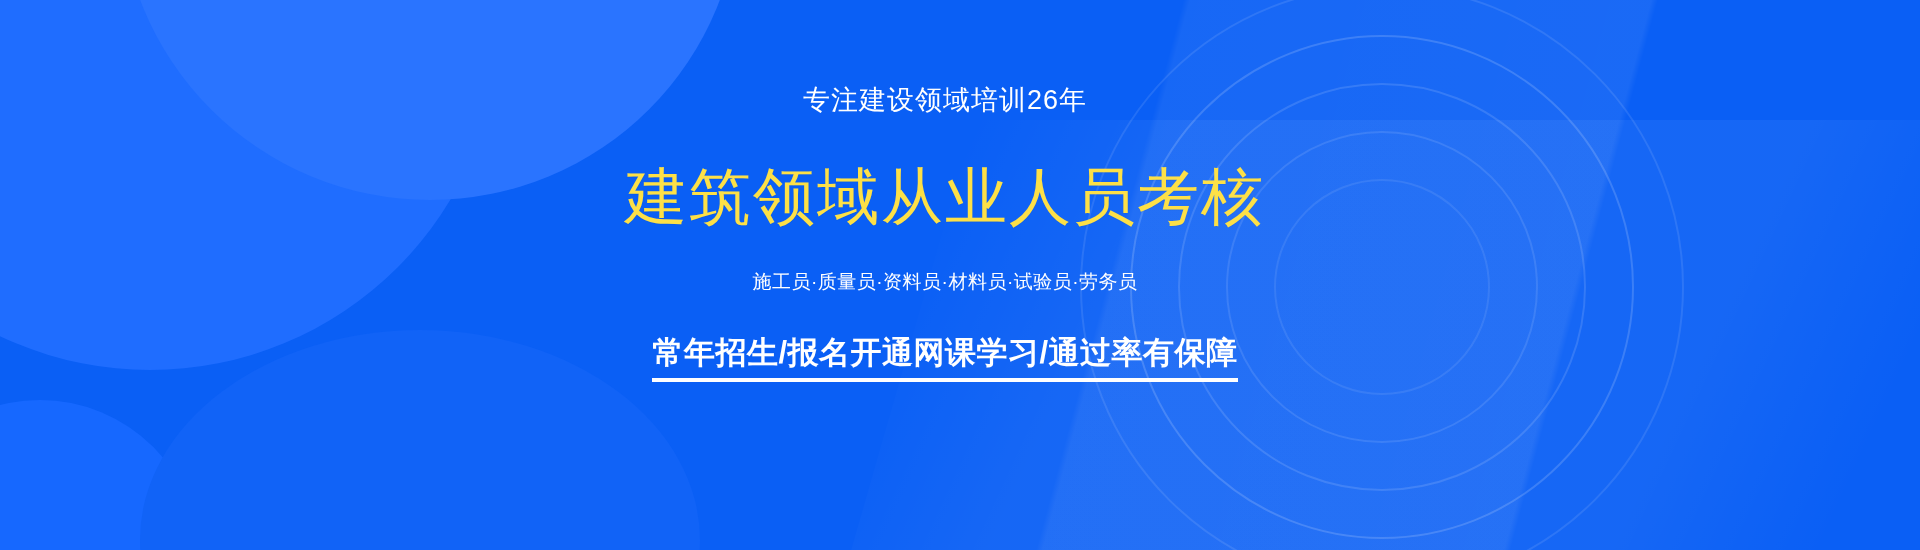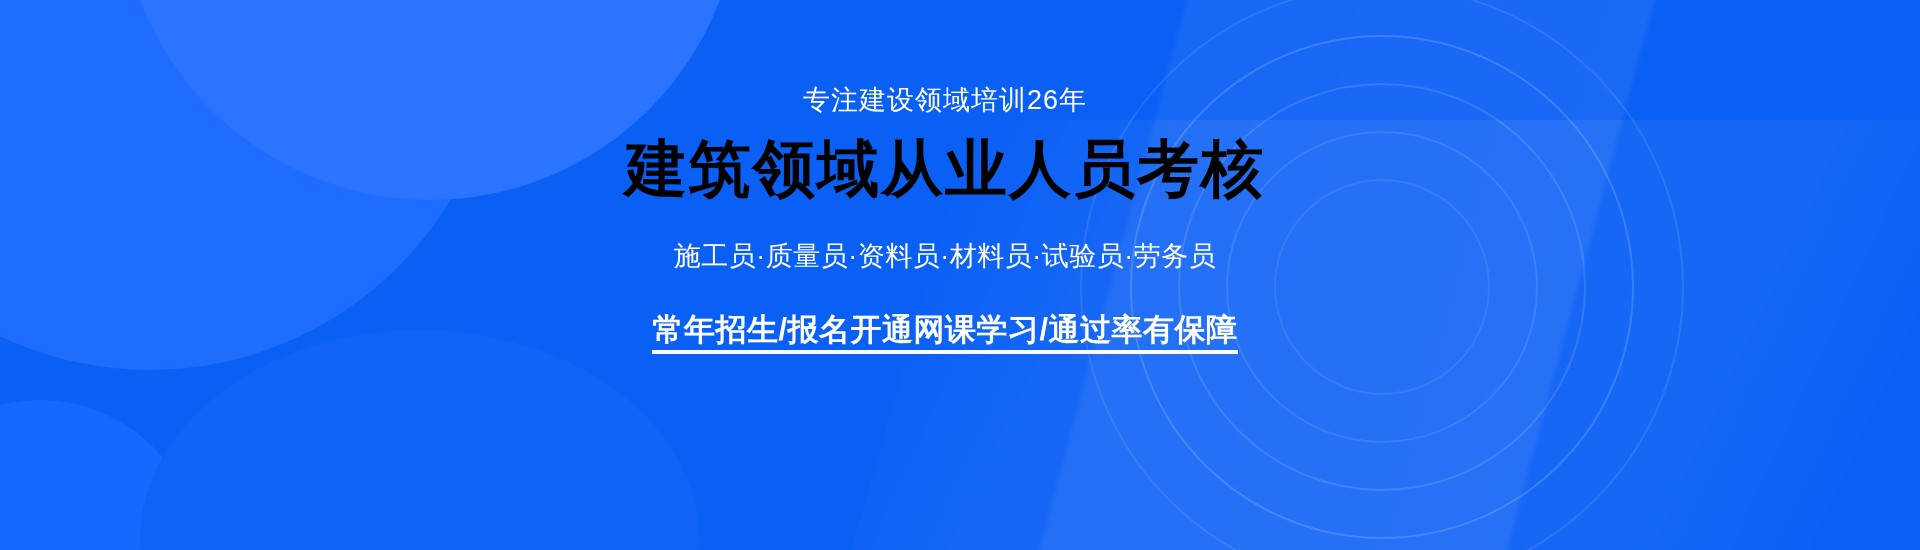--- a/index.html
+++ b/index.html
@@ -98,61 +98,63 @@
     padding-top:84px;
     box-sizing:border-box;
   }
   .inner{
     width:1150px;
     margin-left:-30px;
     display:flex;
     flex-direction:column;
     align-items:center;
     text-align:center;
+    gap:16px;
   }
 
   .eyebrow{
     color:#ffffff;
     font-size:27px;
     font-weight:400;
     letter-spacing:1px;
     line-height:1.2;
     margin:0 0 16px 0;
     white-space:nowrap;
   }
 
   .headline{
-    color:#000000;
+    color:#fde047;
     font-size:62px;
-    font-weight:700;
+    font-weight:400;
     letter-spacing:2px;
     line-height:1.05;
-    margin:4px 0 18px 0;
+    margin:16px 0 18px 0;
     white-space:nowrap;
     text-shadow:0 1px 0 rgba(0,0,0,0.04);
   }
 
   .roles{
     color:#ffffff;
-    font-size:27px;
+    font-size:19px;
     font-weight:400;
     letter-spacing:0.5px;
     line-height:1.62;
-    margin:16px;
+    margin:4px;
     white-space:nowrap;
   }
 
   .cta{
     margin-top:16px;
     color:#ffffff;
     font-size:31px;
     font-weight:900;
     letter-spacing:0.5px;
     line-height:1.25;
     white-space:nowrap;
+    padding-bottom:5px;
     border-bottom:4px solid #ffffff;
     display:inline-block;
   }
 </style>
 </head>
 <body>
 
 <div id="banner">
 
   <div class="bg-layer">

